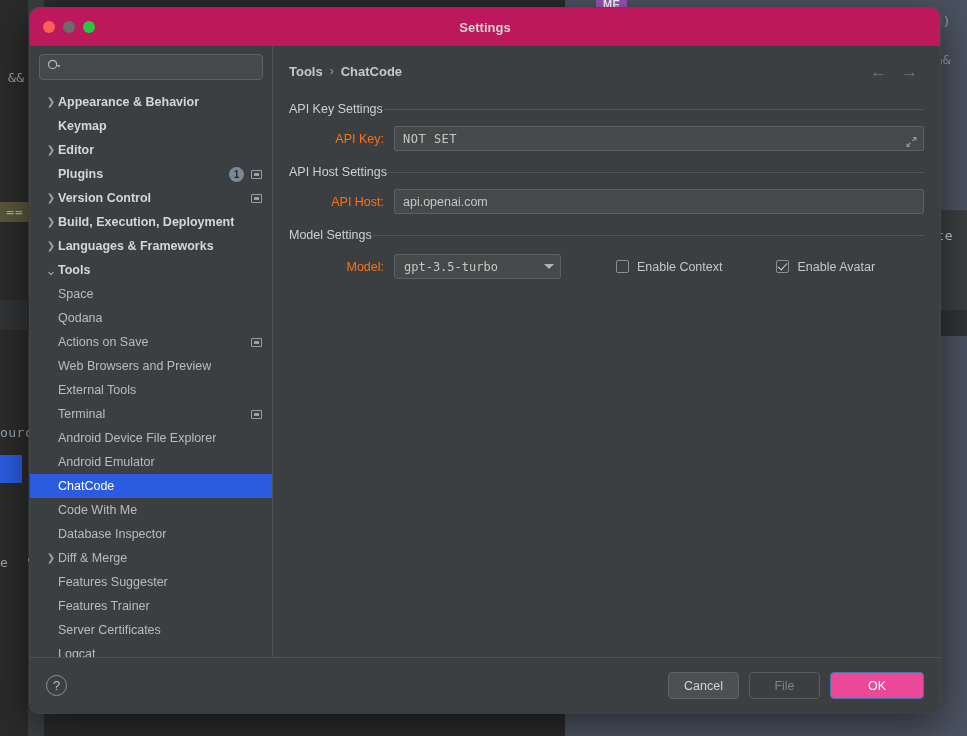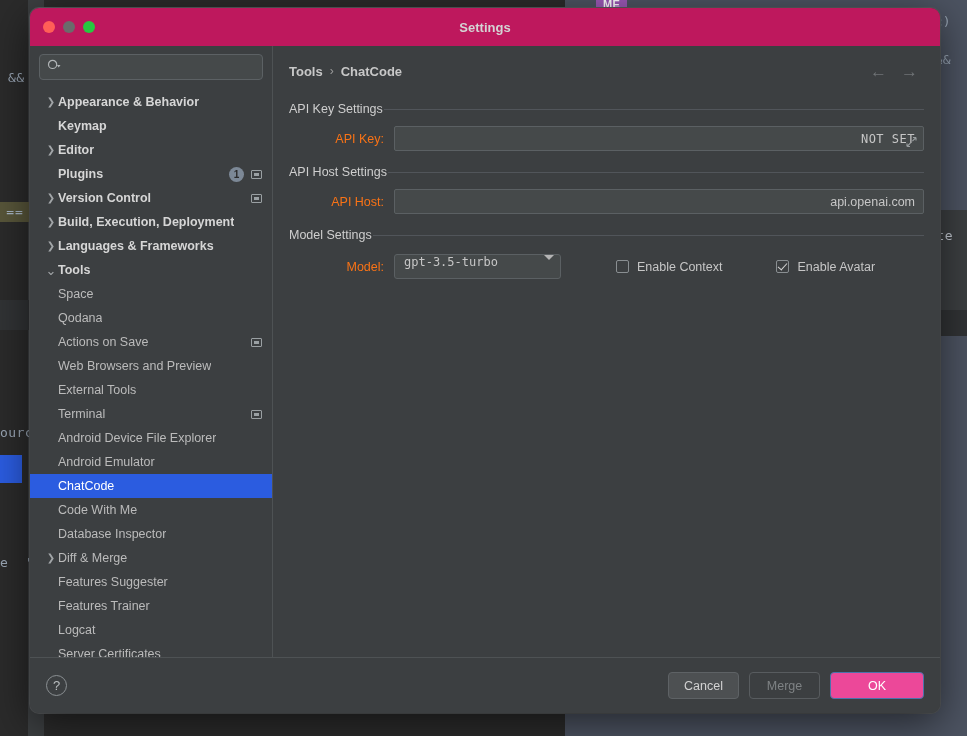--- a/index.html
+++ b/index.html
@@ -290,21 +290,20 @@
     height: 25px;
     background: #45494a;
     border: 1px solid #5b6063;
     border-radius: 2px;
     color: #c6c6c6;
     font-size: 12.5px;
     padding: 0 8px;
     outline: none;
     font-family: "Liberation Sans", sans-serif;
     min-width: 0;
-    text-align: right;
   }
   .text-input.mono {
     font-family: "DejaVu Sans Mono", monospace;
     font-size: 12px;
     letter-spacing: 0.5px;
   }
   .input-with-expand {
     flex: 1 1 auto;
     position: relative;
     display: flex;
@@ -323,21 +322,21 @@
     align-items: center;
     margin-top: 12px;
   }
   .select-box {
     width: 167px;
     height: 25px;
     background: #45494a;
     border: 1px solid #5b6063;
     border-radius: 3px;
     display: flex;
-    align-items: flex-start;
+    align-items: center;
     padding: 0 6px 0 9px;
     color: #c6c6c6;
     font-family: "DejaVu Sans Mono", monospace;
     font-size: 12px;
     cursor: default;
   }
   .select-box .sel-val { flex: 1 1 auto; white-space: nowrap; overflow: hidden; }
   .caret {
     width: 0; height: 0;
     border-left: 5px solid transparent;
@@ -585,26 +584,26 @@
             <span class="lbl">Features Suggester</span>
             <span class="spacer"></span>
           </div>
           <div class="tree-row lvl1">
             <span class="arrow"></span>
             <span class="lbl">Features Trainer</span>
             <span class="spacer"></span>
           </div>
           <div class="tree-row lvl1">
             <span class="arrow"></span>
+            <span class="lbl">Server Certificates</span>
+            <span class="spacer"></span>
+          </div>
+          <div class="tree-row lvl1">
+            <span class="arrow"></span>
             <span class="lbl">Logcat</span>
-            <span class="spacer"></span>
-          </div>
-          <div class="tree-row lvl1">
-            <span class="arrow"></span>
-            <span class="lbl">Server Certificates</span>
             <span class="spacer"></span>
           </div>
         </div>
     </div>
 
     <div class="content">
 
       <div class="breadcrumb-row">
         <span class="crumb">Tools</span>
         <span class="crumb-sep">›</span>
@@ -669,17 +668,17 @@
         </div>
       </div>
 
     </div>
   </div>
 
   <div class="footer">
     <div class="help-btn">?</div>
     <div class="footer-spacer"></div>
     <div class="btn secondary">Cancel</div>
-    <div class="btn disabled">Merge</div>
+    <div class="btn disabled">File</div>
     <div class="btn primary">OK</div>
   </div>
 
 </div>
 
 </body></html>

